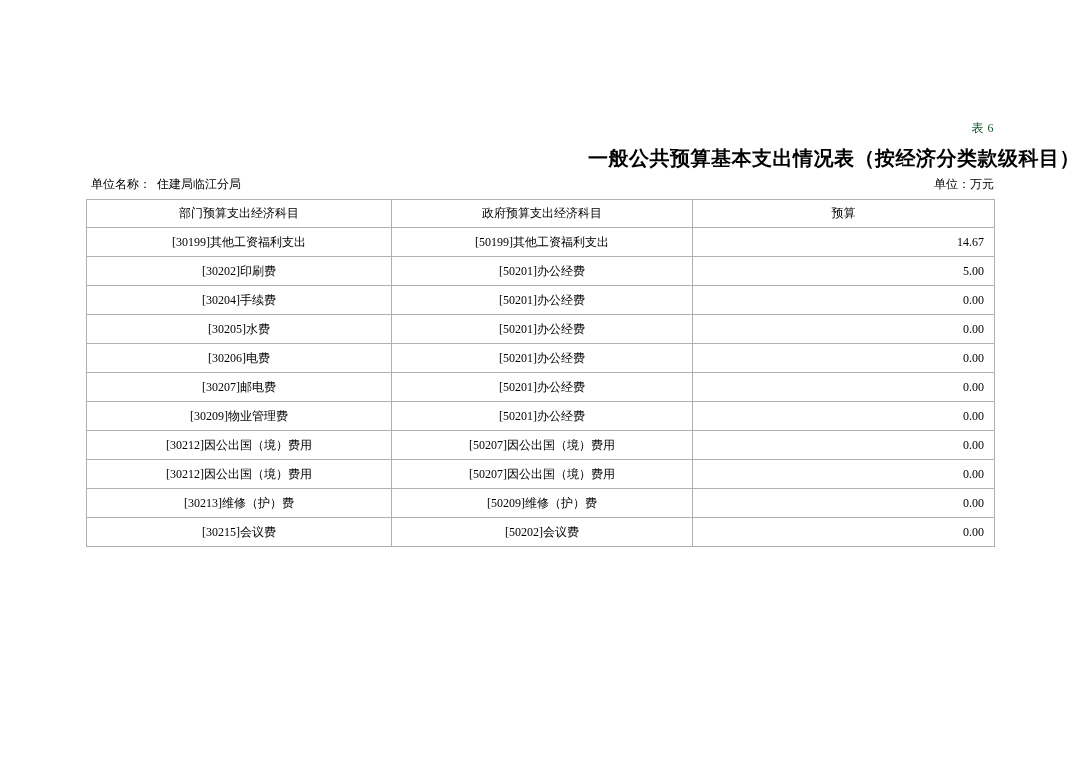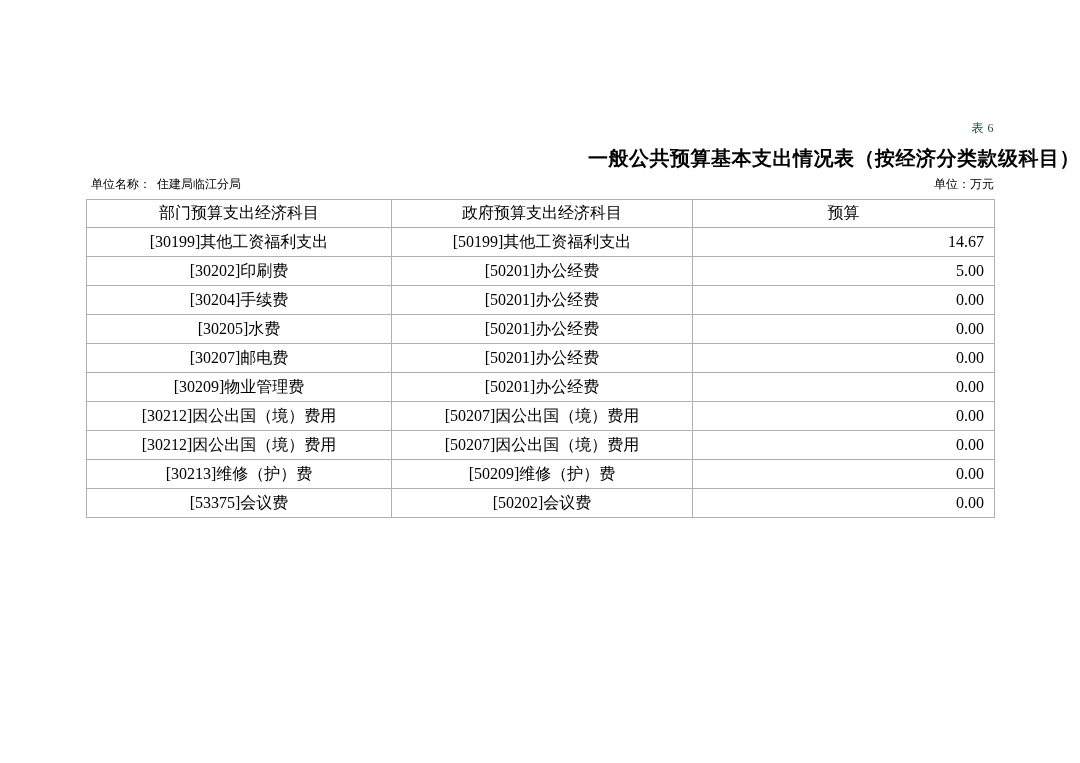--- a/index.html
+++ b/index.html
@@ -64,21 +64,21 @@
   table.budget {
     position: absolute;
     left: 86px;
     top: 199px;
     width: 908px;
     border-collapse: collapse;
     table-layout: fixed;
   }
   table.budget td, table.budget th {
     border: 1px solid #b0b0b0;
-    font-size: 16px;
+    font-size: 12px;
     font-weight: normal;
     padding: 0 10px;
     height: 28px;
     vertical-align: middle;
   }
   table.budget th {
     text-align: center;
     height: 27px;
   }
   col.c1 { width: 305px; }
@@ -134,20 +134,25 @@
         <td class="code-cell">[30204]手续费</td>
         <td class="code-cell">[50201]办公经费</td>
         <td class="amount-cell">0.00</td>
       </tr>
       <tr>
         <td class="code-cell">[30205]水费</td>
         <td class="code-cell">[50201]办公经费</td>
         <td class="amount-cell">0.00</td>
       </tr>
       <tr>
+        <td class="code-cell">[30206]电费</td>
+        <td class="code-cell">[50201]办公经费</td>
+        <td class="amount-cell">0.00</td>
+      </tr>
+      <tr>
         <td class="code-cell">[30207]邮电费</td>
         <td class="code-cell">[50201]办公经费</td>
         <td class="amount-cell">0.00</td>
       </tr>
       <tr>
         <td class="code-cell">[30209]物业管理费</td>
         <td class="code-cell">[50201]办公经费</td>
         <td class="amount-cell">0.00</td>
       </tr>
       <tr>
@@ -159,20 +164,20 @@
         <td class="code-cell">[30212]因公出国（境）费用</td>
         <td class="code-cell">[50207]因公出国（境）费用</td>
         <td class="amount-cell">0.00</td>
       </tr>
       <tr>
         <td class="code-cell">[30213]维修（护）费</td>
         <td class="code-cell">[50209]维修（护）费</td>
         <td class="amount-cell">0.00</td>
       </tr>
       <tr>
-        <td class="code-cell">[53375]会议费</td>
+        <td class="code-cell">[30215]会议费</td>
         <td class="code-cell">[50202]会议费</td>
         <td class="amount-cell">0.00</td>
       </tr>
     </tbody>
   </table>
 
 </div>
 
 </body></html>

